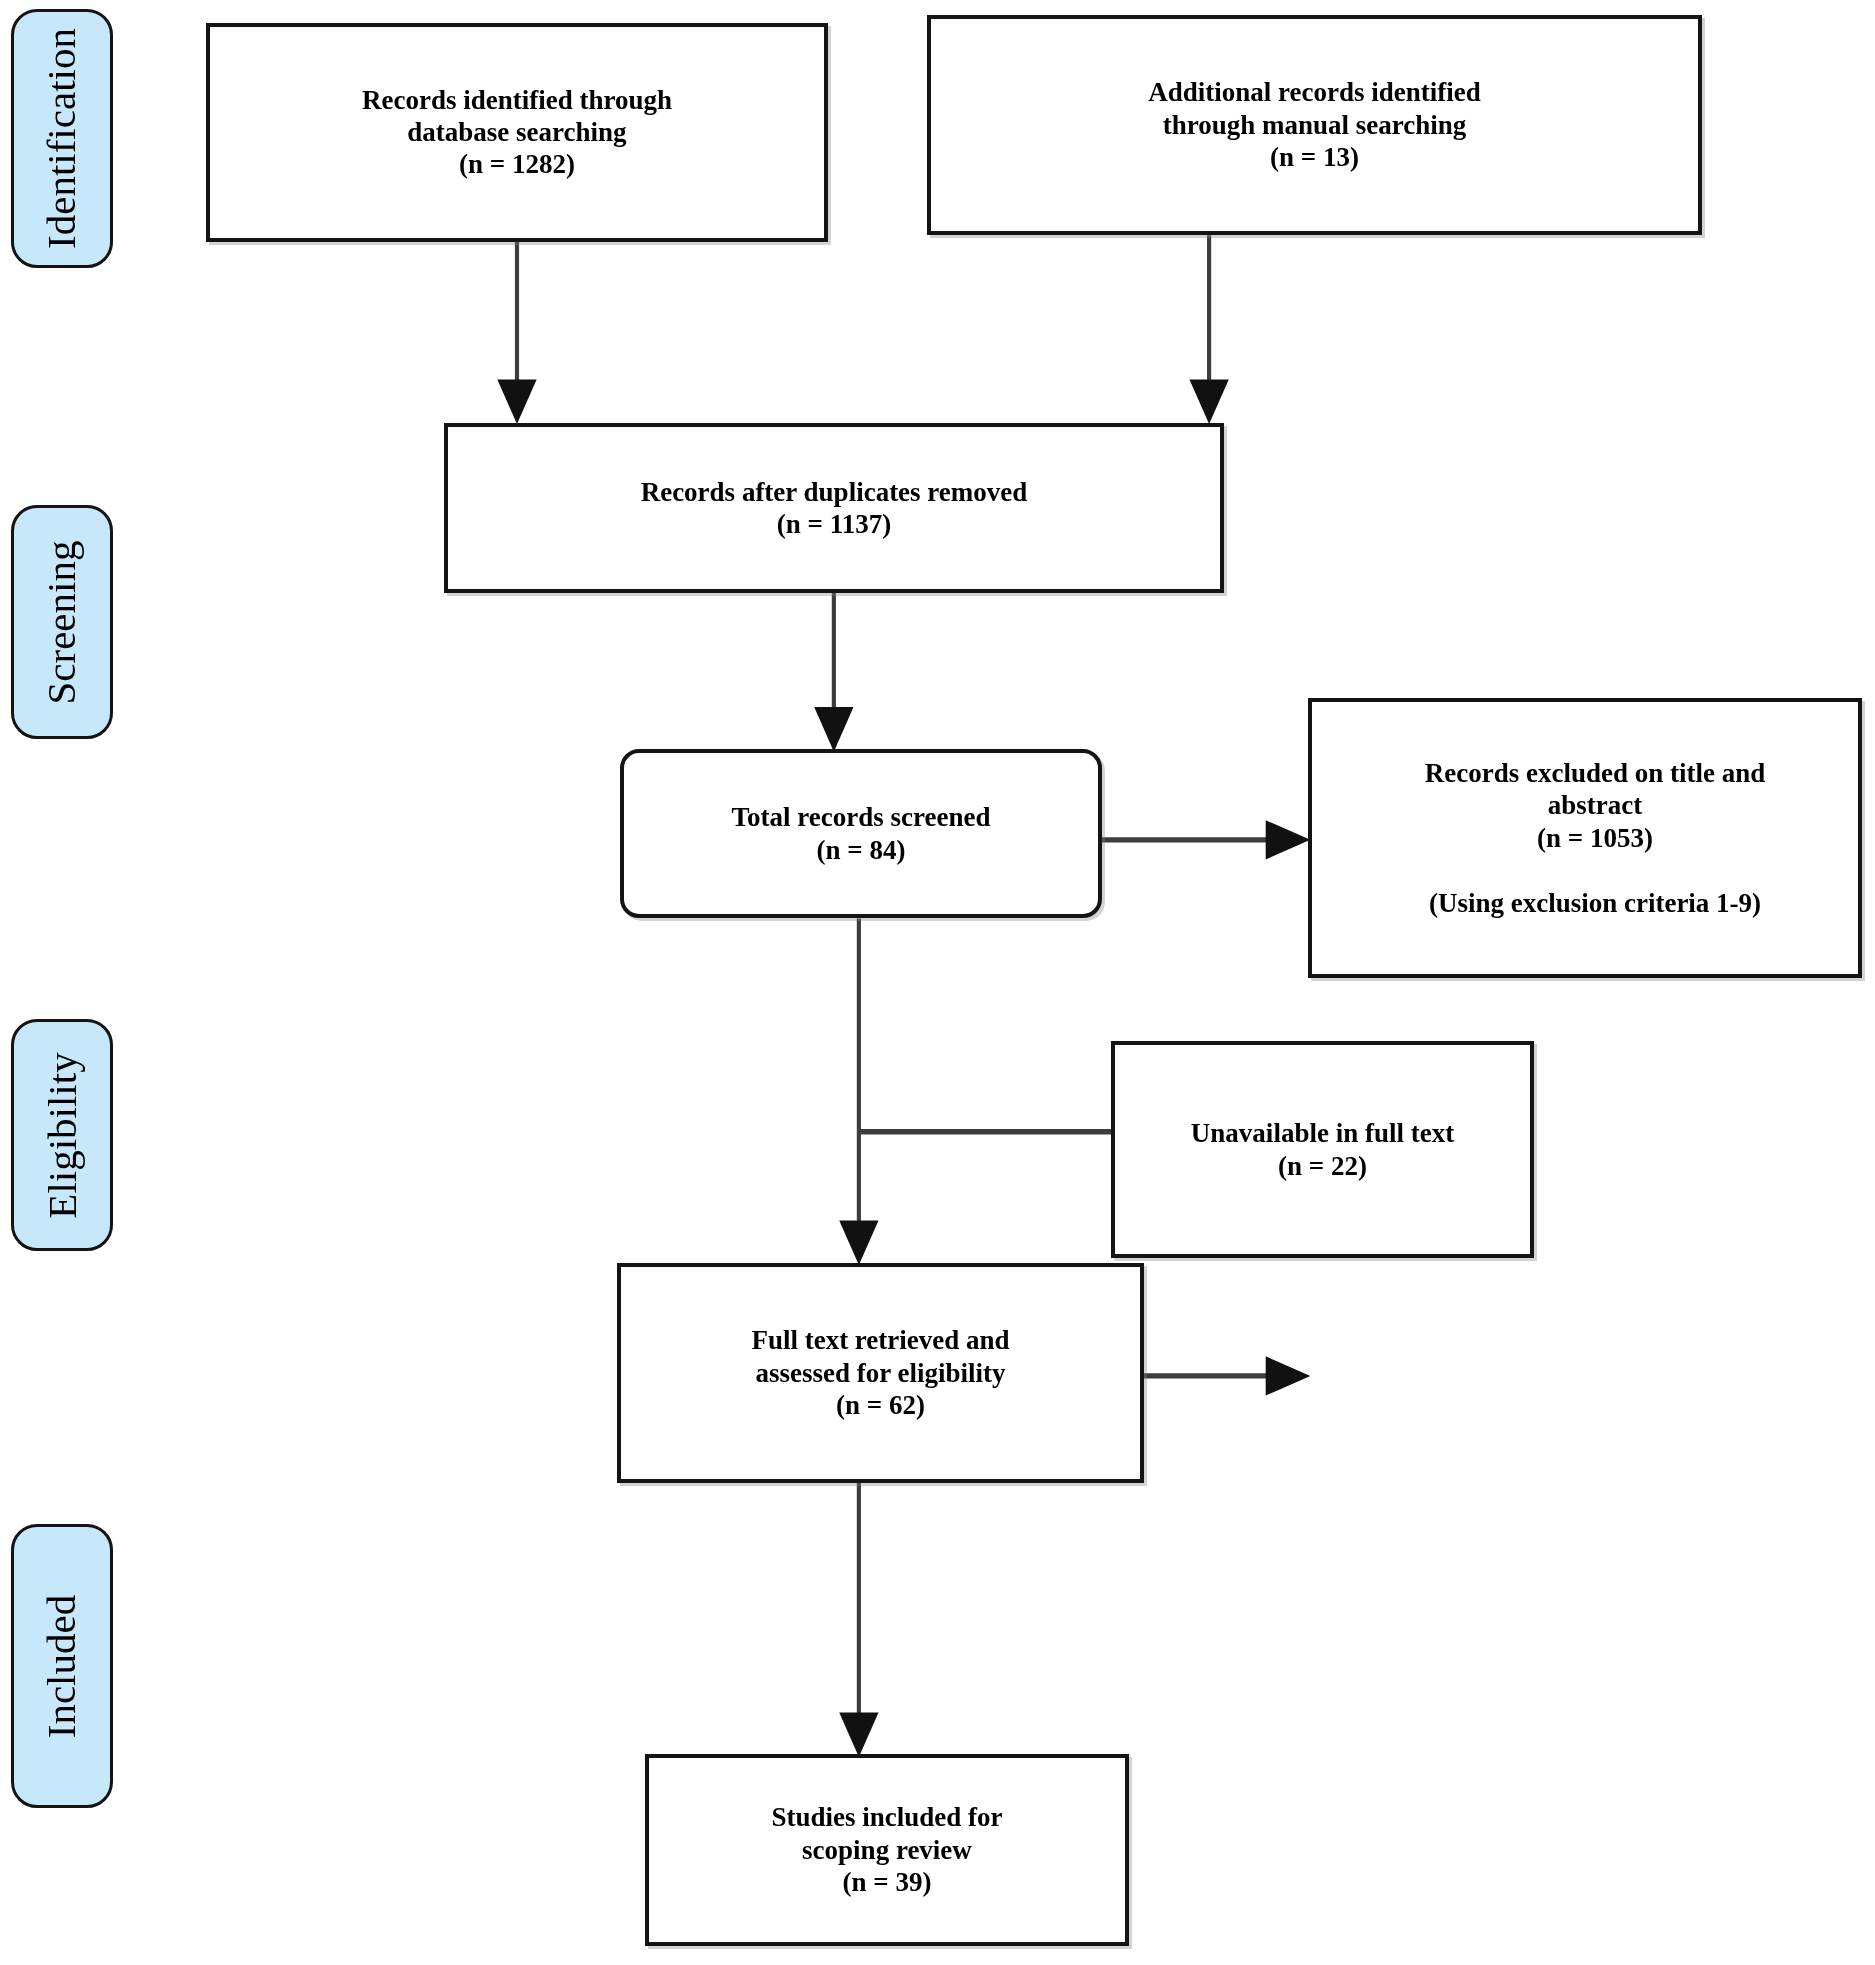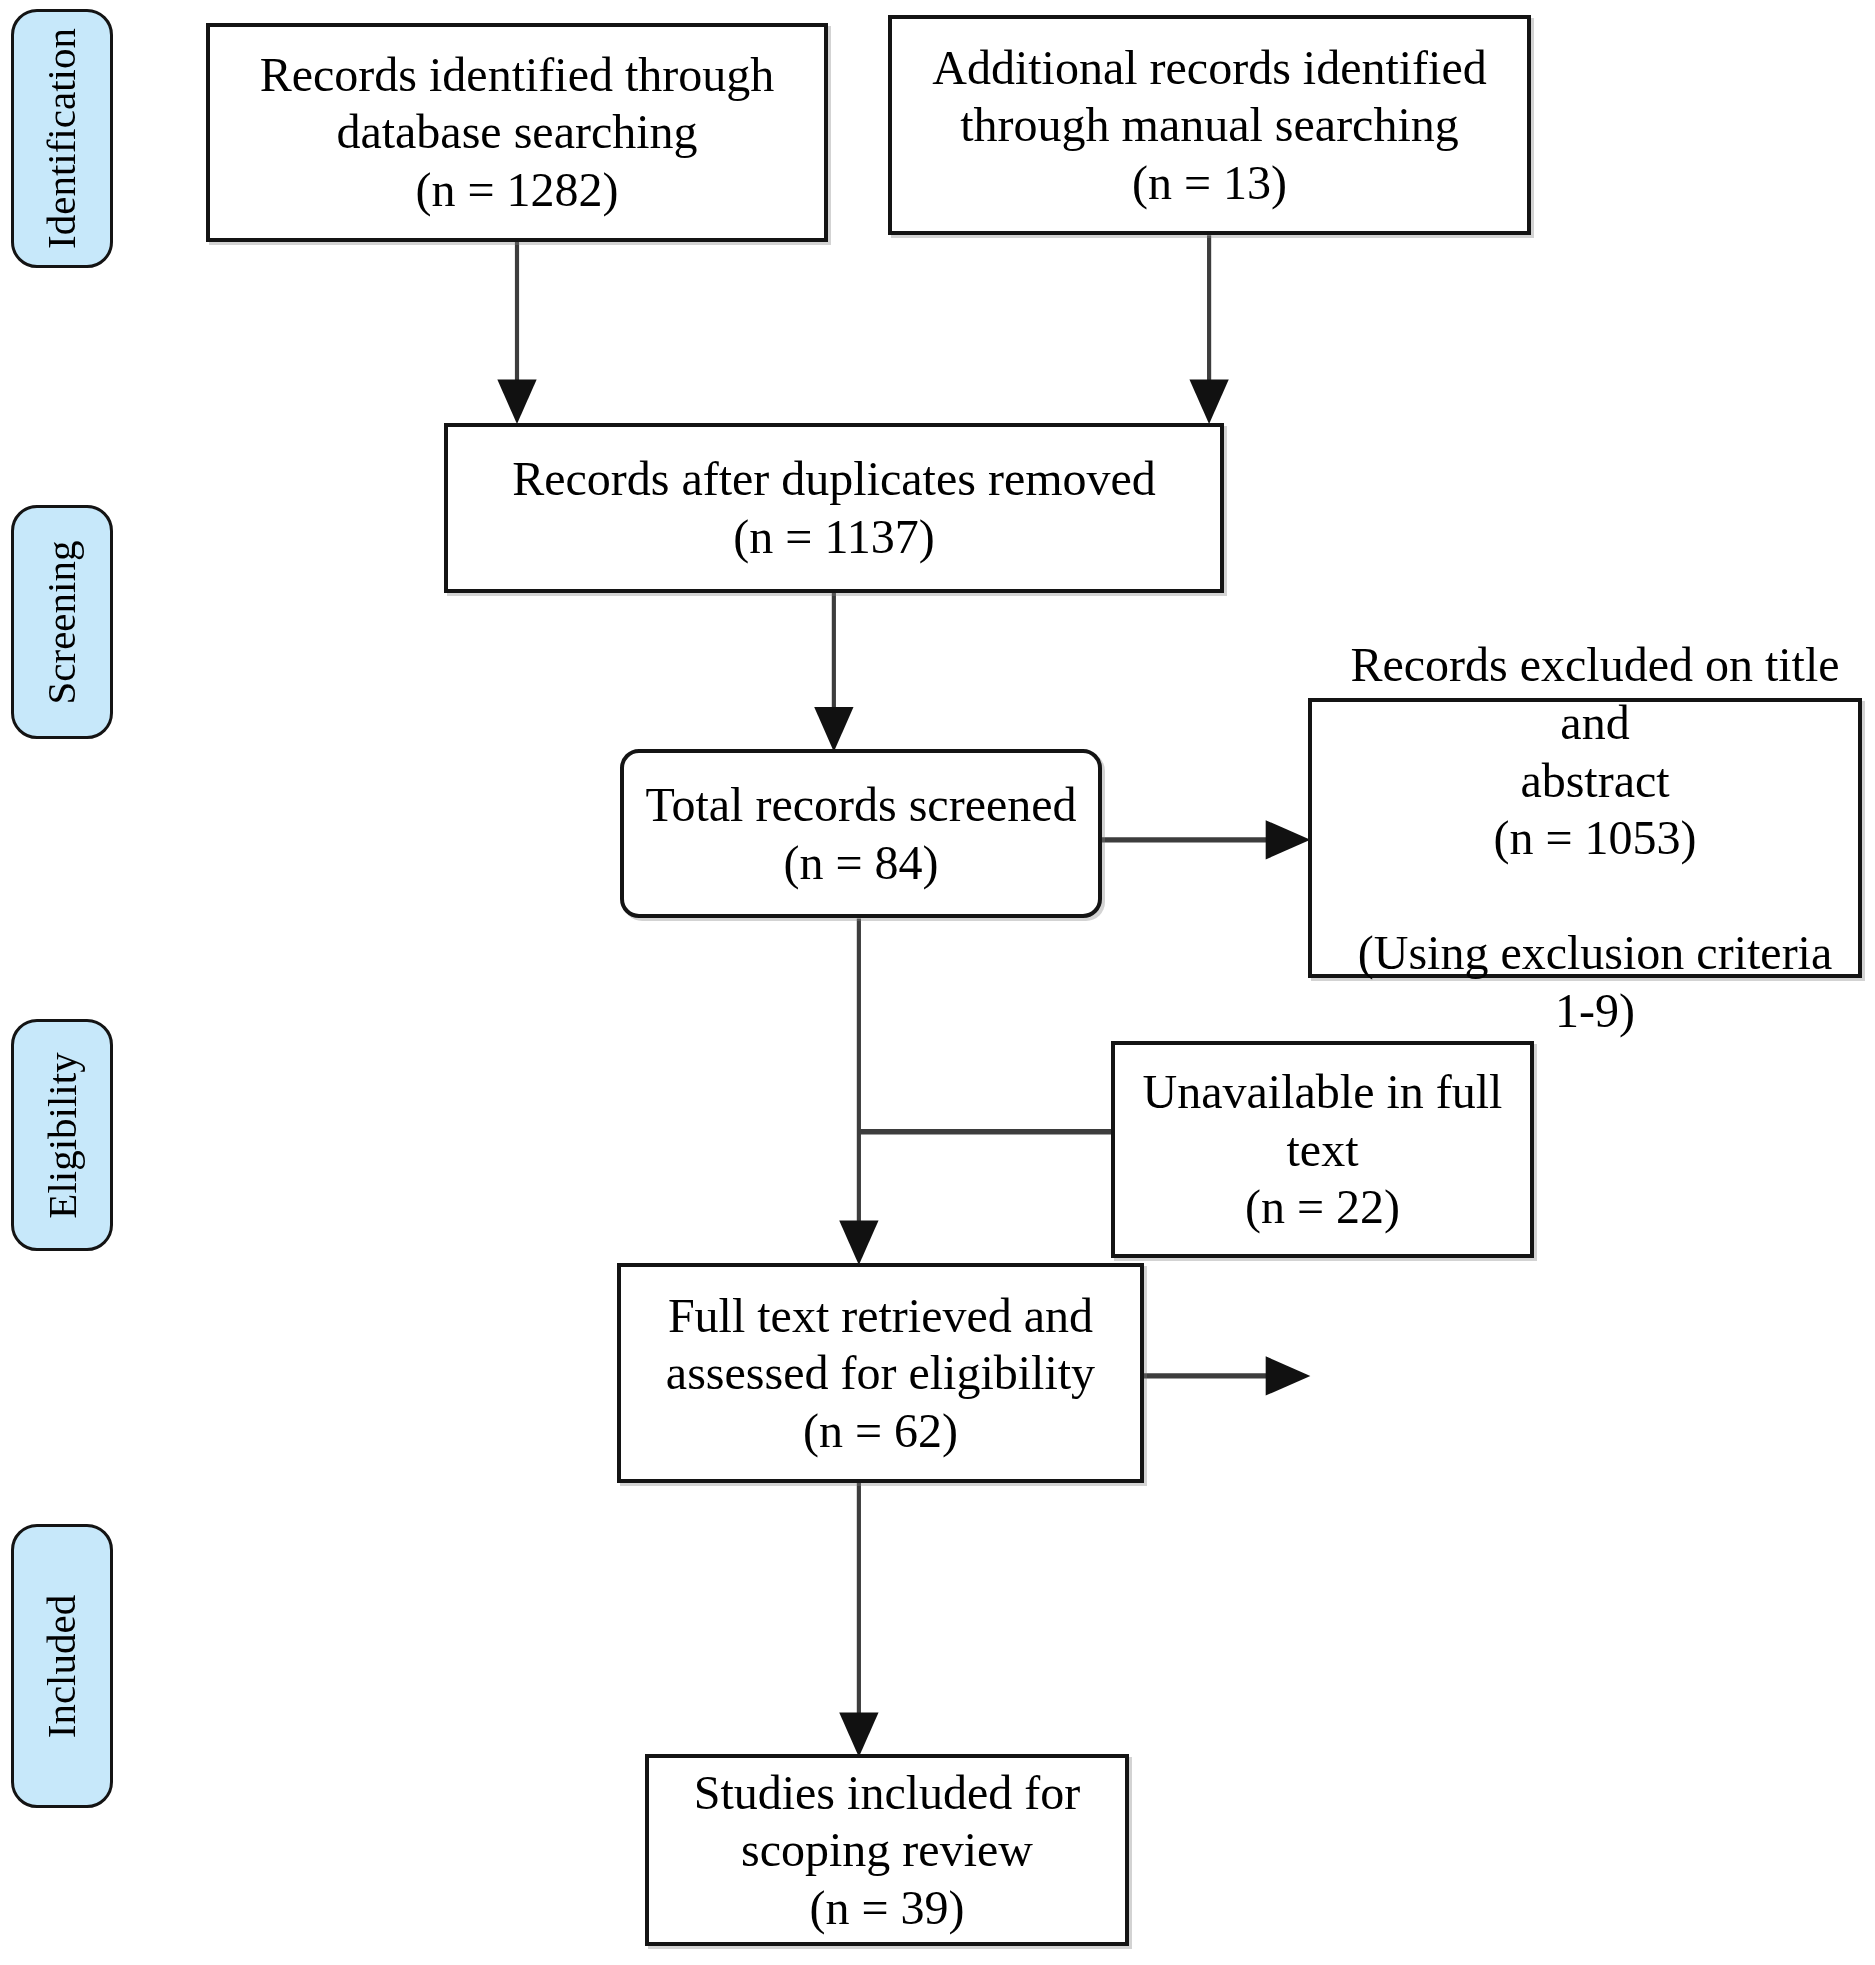--- a/index.html
+++ b/index.html
@@ -29,23 +29,24 @@
     background: #ffffff;
     border: 4.2px solid #141414;
     box-shadow: 3px 3px 0 rgba(130,130,130,0.35);
     display: flex;
     align-items: center;
     justify-content: center;
     text-align: center;
   }
   .fbox .box-text {
     white-space: pre-line;
-    font-size: 48px;
+    font-size: 27px;
     line-height: 1.2;
     padding: 0 6px;
+    font-weight: bold;
   }
   .stage {
     position: absolute;
     left: 10.7px;
     width: 102px;
     box-sizing: border-box;
     background: #c7e8fa;
     border: 3.6px solid #141414;
     border-radius: 26px;
     display: flex;
@@ -105,21 +106,21 @@
   <div class="stage" style="top:1524px;height:284px;">
     <span class="stage-label">Included</span>
   </div>
 
   <div class="fbox" style="left:206px;top:22.6px;width:622px;height:219px;">
     <span class="box-text">Records identified through
 database searching
 (n = 1282)</span>
   </div>
 
-  <div class="fbox" style="left:888px;top:15px;width:643px;height:220px;">
+  <div class="fbox" style="left:927px;top:15px;width:775px;height:220px;">
     <span class="box-text">Additional records identified
 through manual searching
 (n = 13)</span>
   </div>
 
   <div class="fbox" style="left:444px;top:423px;width:780px;height:170px;">
     <span class="box-text">Records after duplicates removed
 (n = 1137)</span>
   </div>
 

